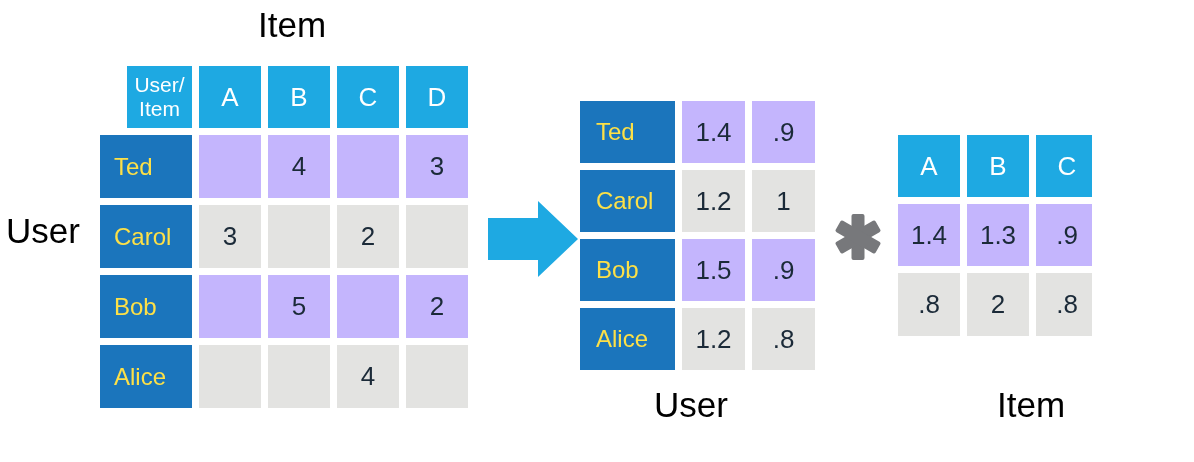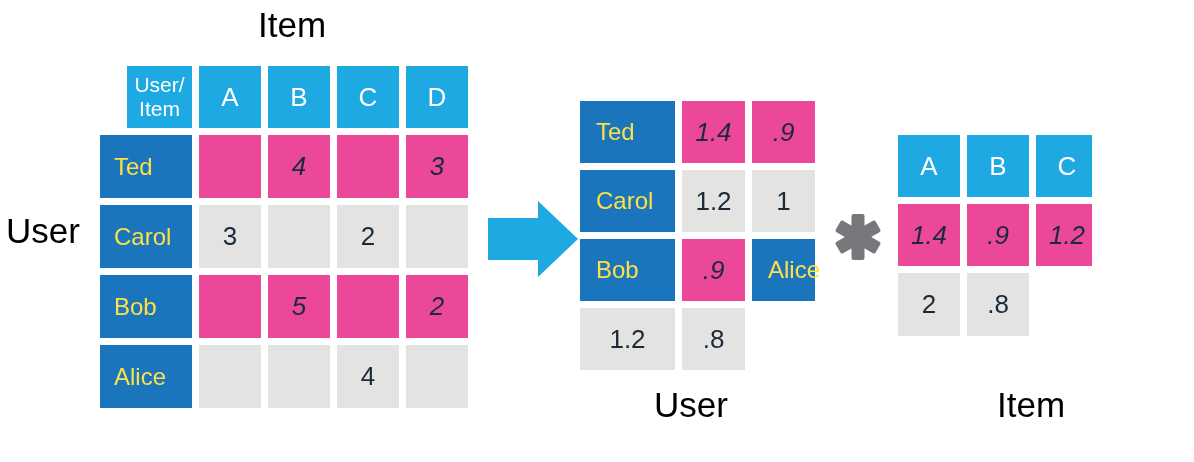--- a/index.html
+++ b/index.html
@@ -6,21 +6,21 @@
   .canvas{
     position:relative;width:1092px;height:462px;background:#ffffff;overflow:hidden;
     font-family:"Liberation Sans","DejaVu Sans",sans-serif;
   }
   .grid{position:absolute;display:grid;gap:7px;}
   .cell{display:flex;align-items:center;justify-content:center;box-sizing:border-box;}
   .chdr{background:#1ea9e2;color:#ffffff;font-size:26px;}
   .corner{flex-direction:column;line-height:1.12;font-size:21px;text-align:center;margin-left:27px;}
   .rhdr{background:#1b75bc;color:#fde047;font-size:24px;justify-content:flex-start;padding-left:14px;}
   .val{font-size:26px;color:#1b2a38;}
-  .tone-blue{background:#ec4899;font-style:italic;}
+  .tone-blue{background:#c4b5fd;}
   .tone-gray{background:#e3e3e1;}
   .axis-label,.caption{position:absolute;color:#000000;font-size:35px;font-weight:500;white-space:nowrap;}
   .icon{position:absolute;}
 </style>
 </head>
 <body>
 
 <div class="canvas">
 
   <div class="axis-label" style="left:258px;top:5px;">Item</div>
@@ -68,20 +68,21 @@
   <div class="grid" style="left:580px;top:101px;grid-template-columns:95px 63px 63px;grid-template-rows:62px 62px 62px 62px;">
     <div class="cell rhdr" style="padding-left:16px;">Ted</div>
     <div class="cell val tone-blue">1.4</div>
     <div class="cell val tone-blue">.9</div>
 
     <div class="cell rhdr" style="padding-left:16px;">Carol</div>
     <div class="cell val tone-gray">1.2</div>
     <div class="cell val tone-gray">1</div>
 
     <div class="cell rhdr" style="padding-left:16px;">Bob</div>
+    <div class="cell val tone-blue">1.5</div>
     <div class="cell val tone-blue">.9</div>
 
     <div class="cell rhdr" style="padding-left:16px;">Alice</div>
     <div class="cell val tone-gray">1.2</div>
     <div class="cell val tone-gray">.8</div>
   </div>
   <div class="caption" style="left:654px;top:385px;">User</div>
 
   <svg class="icon" style="left:835px;top:213px;" width="46" height="48" viewBox="0 0 46 48">
     <g fill="#77787b" transform="translate(23,24)">
@@ -91,20 +92,21 @@
     </g>
   </svg>
 
   <div class="grid" style="left:898px;top:135px;grid-template-columns:62px 62px 62px 62px;grid-template-rows:62px 62px 63px;">
     <div class="cell chdr">A</div>
     <div class="cell chdr">B</div>
     <div class="cell chdr">C</div>
     <div class="cell chdr">D</div>
 
     <div class="cell val tone-blue">1.4</div>
+    <div class="cell val tone-blue">1.3</div>
     <div class="cell val tone-blue">.9</div>
     <div class="cell val tone-blue">1.2</div>
 
     <div class="cell val tone-gray">.8</div>
     <div class="cell val tone-gray">2</div>
     <div class="cell val tone-gray">.8</div>
   </div>
   <div class="caption" style="left:997px;top:385px;">Item</div>
 
 </div>

